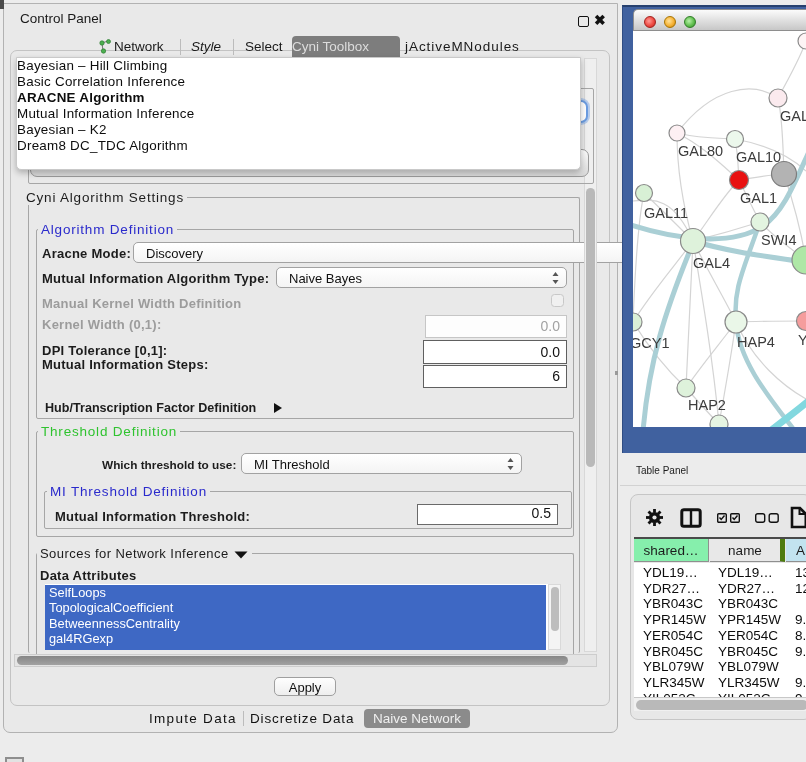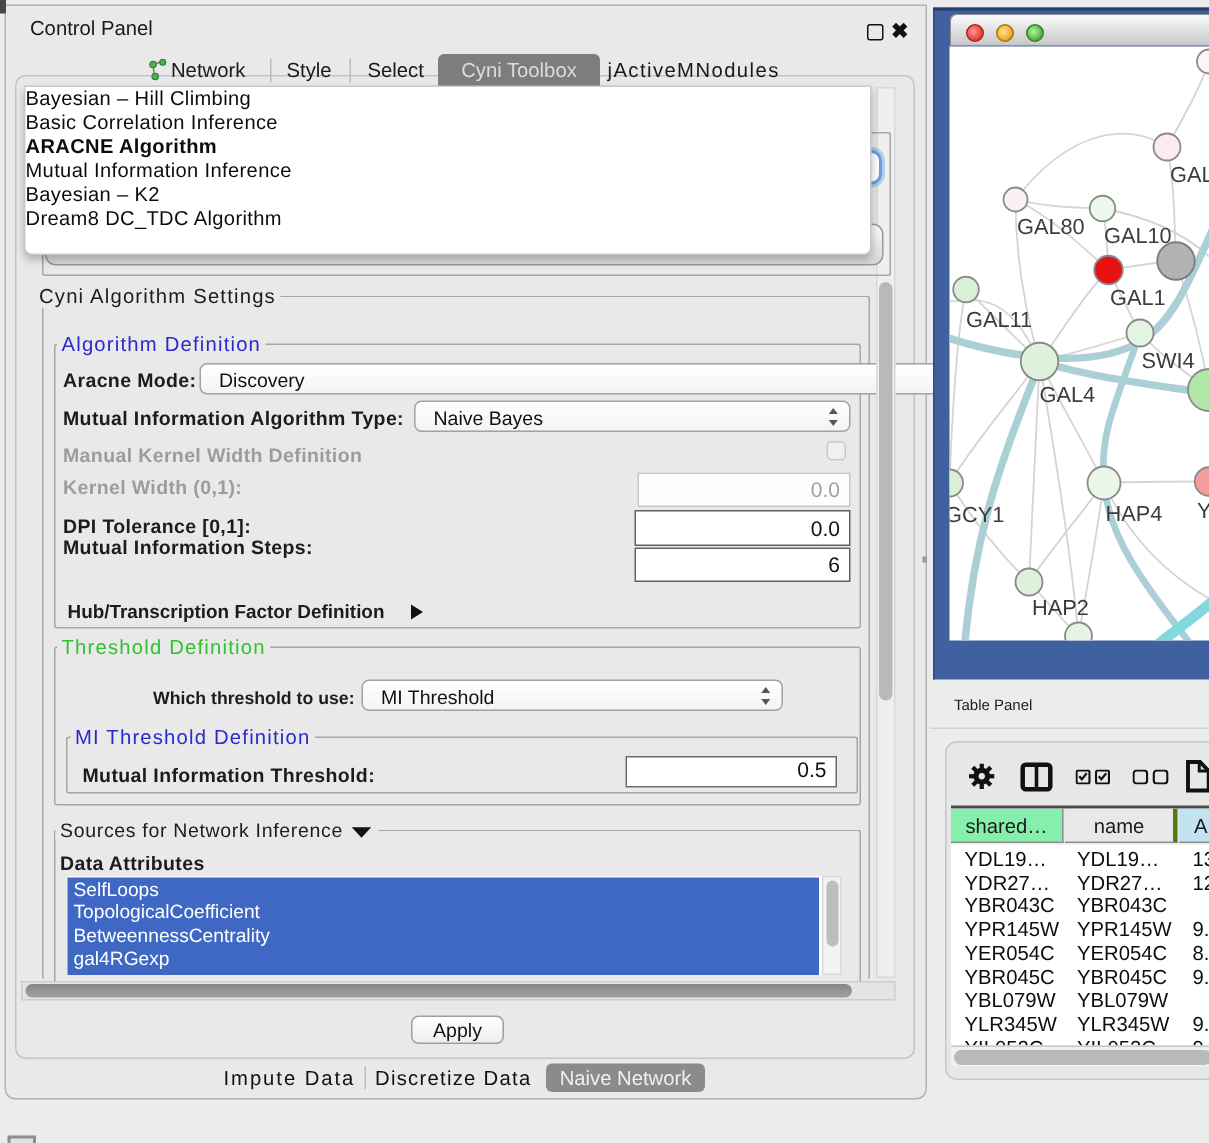--- a/index.html
+++ b/index.html
@@ -30,24 +30,24 @@
 <div class="abs" id="toptabs" style="left:85px; top:36px; width:450px; height:22px;">
   <svg class="abs" style="left:14px; top:3px;" width="13" height="15" viewBox="0 0 13 15">
     <line x1="3" y1="4" x2="9" y2="2" stroke="#777" stroke-width="1"></line>
     <line x1="3" y1="4" x2="4" y2="12" stroke="#777" stroke-width="1"></line>
     <circle cx="3" cy="4" r="2.2" fill="#4caf50" stroke="#2e7d32" stroke-width=".7"></circle>
     <circle cx="9.5" cy="2.5" r="2" fill="#4caf50" stroke="#2e7d32" stroke-width=".7"></circle>
     <circle cx="4.5" cy="12" r="2.2" fill="#4caf50" stroke="#2e7d32" stroke-width=".7"></circle>
   </svg>
   <div class="abs" style="left:29px; top:3px; font-size:13.5px; color:#1a1a1a;">Network</div>
   <div class="abs" style="left:94.5px; top:3px; width:1px; height:16px; background:#bcbcbc;"></div>
-  <div class="abs" style="left:106px; top:3px; font-size:13.5px; color:#1a1a1a;">Style</div>
+  <div class="abs" style="left:106px; top:3px; font-size:13.5px; color:#1a1a1a;font-style:italic;">Style</div>
   <div class="abs" style="left:147.5px; top:3px; width:1px; height:16px; background:#bcbcbc;"></div>
   <div class="abs" style="left:160px; top:3px; font-size:13.5px; color:#1a1a1a;">Select</div>
-  <div class="abs" style="left:207px; top:0px; width:108px; height:22px; background:#7d7d7d; border-radius:4px 4px 0 0; text-align:center;">
+  <div class="abs" style="left:207px; top:0px; width:108px; height:22px; background:#7d7d7d; border-radius:4px 4px 0 0; text-align:left;">
     <span style="font-size:13.5px; color:#dcdcdc; line-height:22px;">Cyni Toolbox</span></div>
   <div class="abs" style="left:320px; top:3px; font-size:13.5px; letter-spacing:0.95px; color:#1a1a1a;">jActiveMNodules</div>
 </div>
 
 <div class="gbox" style="left:28px; top:88px; width:566px; height:96px; z-index:5;"></div>
 <div class="abs" style="left:30px; top:100px; width:558px; height:23px; background:#fff; border:2px solid #6b9ce0; border-radius:7px; box-shadow:0 0 0 2px rgba(125,168,230,.5); z-index:5;"></div>
 <div class="abs" style="left:30px; top:149px; width:559px; height:28px; background:linear-gradient(#fbfbfb,#d8d8d8); border:1px solid #9a9a9a; border-radius:7px; z-index:5;"></div>
 
 <div class="abs" id="popup" style="left:16px; top:57px; width:565px; height:113px; background:#fff; border:1px solid #c9c9c9; box-shadow:0 3px 6px rgba(0,0,0,.25); z-index:6; border-radius:0 0 5px 5px;">
   <div style="font-size:13.4px; letter-spacing:0.25px; color:#0d0d0d; line-height:16px; padding-left:0px;">
@@ -270,21 +270,21 @@
   <rect x="0.7" y="0.7" width="9" height="8.6" rx="2" fill="none" stroke="#111" stroke-width="1.4"></rect>
   <rect x="14.2" y="0.7" width="9" height="8.6" rx="2" fill="none" stroke="#111" stroke-width="1.4"></rect>
 </svg>
 <svg class="abs" style="left:790px; top:506px;" width="16" height="23" viewBox="0 0 16 23">
   <path d="M2 2 L10 2 L15.8 8 L15.8 21 L2 21 Z" fill="none" stroke="#111" stroke-width="2.6"></path>
   <path d="M9.5 2 L9.5 8 L16 8" fill="none" stroke="#111" stroke-width="2"></path>
 </svg>
 
 <div class="abs" id="tbl" style="left:634px; top:537px; width:172px; height:160px; border-top:2.5px solid #4a4a4a; overflow:hidden; font-size:13.5px;">
   <div class="abs" style="left:0; top:0; width:75px; height:23px; background:#86efac; border-right:1px solid #8f8f8f; border-bottom:1px solid #8f8f8f; text-align:center; color:#1c1c1c; line-height:24px;">shared…</div>
-  <div class="abs" style="left:76px; top:0; width:75px; height:23px; background:#e8e8e8; border-right:3px solid #4d7c0f; border-bottom:1px solid #8f8f8f; text-align:center; color:#1c1c1c; line-height:24px;">name</div>
+  <div class="abs" style="left:76px; top:0; width:75px; height:23px; background:#e8e8e8; border-right:5px solid #4d7c0f; border-bottom:1px solid #8f8f8f; text-align:center; color:#1c1c1c; line-height:24px;">name</div>
   <div class="abs" style="left:152px; top:0; width:20px; height:23px; background:#c2e3ef; border-bottom:1px solid #8f8f8f; color:#1c1c1c; line-height:24px; padding-left:10px;">A</div>
   <div class="abs" style="left:0; top:24px; width:172px; height:136px; background:#fff; color:#0d0d0d; line-height:15.7px;">
     <div class="abs" style="left:9px; top:2px; white-space:pre;">YDL19…
 YDR27…
 YBR043C
 YPR145W
 YER054C
 YBR045C
 YBL079W
 YLR345W

